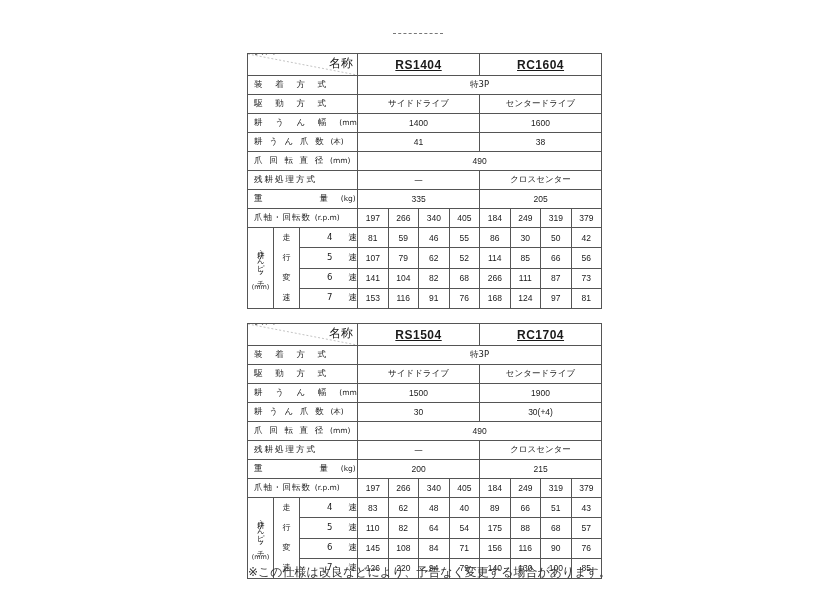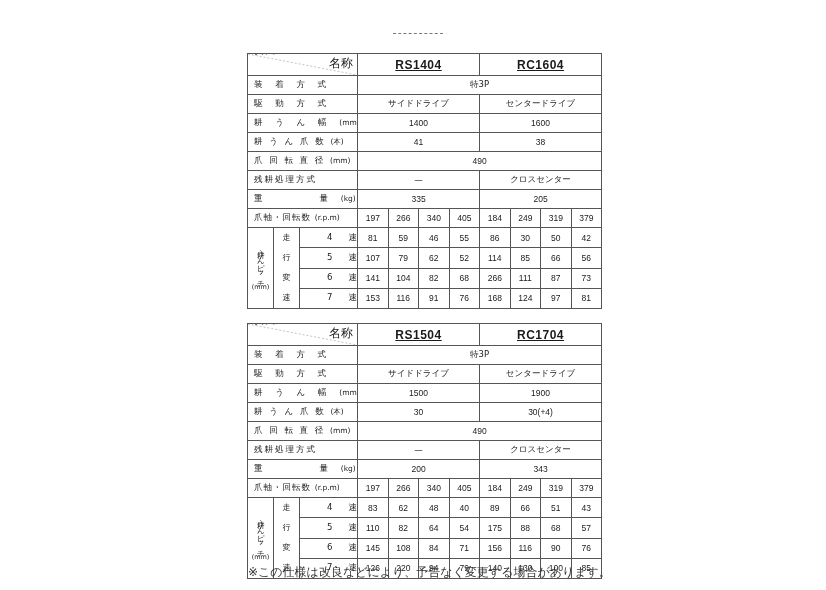--- a/index.html
+++ b/index.html
@@ -207,21 +207,21 @@
         <td colspan="8" class="num">490</td>
       </tr>
       <tr>
         <td colspan="3" class="lbl tight">残耕処理方式</td>
         <td colspan="4">—</td>
         <td colspan="4">クロスセンター</td>
       </tr>
       <tr>
         <td colspan="3" class="lbl"><span>重</span><span style="display:inline-block;width:52px"></span><span>量</span> <span class="unit">(kg)</span></td>
         <td colspan="4" class="num">200</td>
-        <td colspan="4" class="num">343</td>
+        <td colspan="4" class="num">215</td>
       </tr>
       <tr>
         <td colspan="3" class="lbl" style="letter-spacing:1px"><span>爪軸・回転数</span> <span class="unit">(r.p.m)</span></td>
         <td class="num">197</td>
         <td class="num">266</td>
         <td class="num">340</td>
         <td class="num">405</td>
         <td class="num">184</td>
         <td class="num">249</td>
         <td class="num">319</td>

